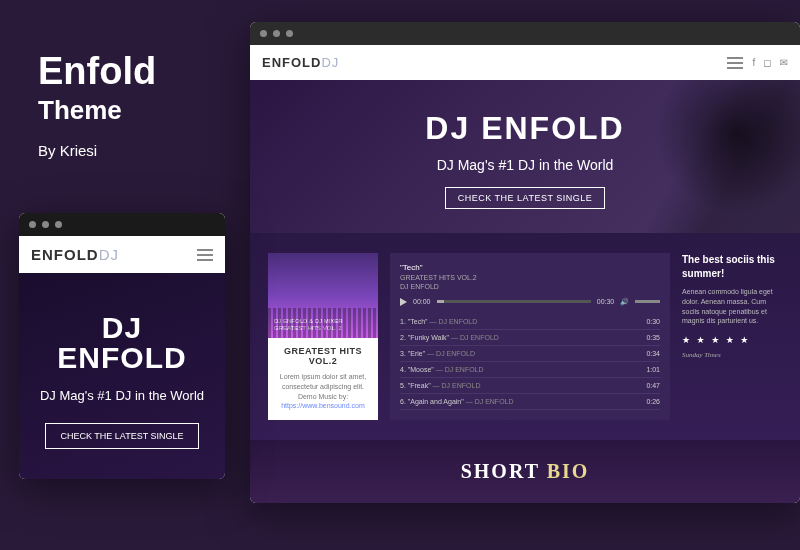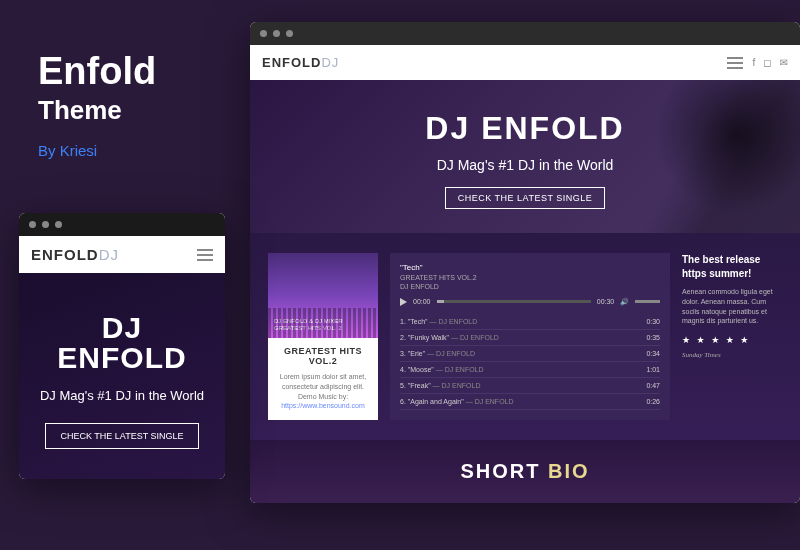--- a/index.html
+++ b/index.html
@@ -1,20 +1,20 @@
 <!DOCTYPE html>
 <html><head>
 <meta charset="utf-8">
 <style>
 * { margin: 0; padding: 0; box-sizing: border-box; }
 body { background: #2a1a3a; font-family: -apple-system, Helvetica, Arial, sans-serif; width: 800px; height: 550px; overflow: hidden; position: relative; }
 .promo { position: absolute; left: 38px; top: 50px; color: #fff; }
 .promo-title { font-size: 38px; font-weight: 700; }
 .promo-sub { font-size: 26px; font-weight: 700; margin-top: 2px; }
-.promo-by { font-size: 15px; margin-top: 16px; color: #3b82f6; }
+.promo-by { font-size: 15px; margin-top: 16px; color: #ffffff; }
 .window { position: absolute; background: #fff; border-radius: 6px; overflow: hidden; box-shadow: 0 10px 40px rgba(0,0,0,0.5); }
 .dots { display: flex; gap: 6px; padding: 8px 10px; }
 .dot { width: 7px; height: 7px; border-radius: 50%; background: #888; }
 .w-desktop { left: 250px; top: 22px; width: 550px; }
 .w-desktop .titlebar { background: #2c2c2c; }
 .w-mobile { left: 19px; top: 213px; width: 206px; }
 .w-mobile .titlebar { background: #1a1a1a; }
 .header { display: flex; align-items: center; justify-content: space-between; padding: 10px 12px; background: #fff; }
 .brand { font-weight: 700; letter-spacing: 1px; font-size: 13px; color: #333; }
 .brand .b2 { color: #aab1c8; font-weight: 400; }
@@ -46,21 +46,21 @@
 .track::after { content:''; position: absolute; left:0; top:0; bottom:0; width:5%; background:#aaa; }
 .vol { width: 25px; height: 3px; background: #888; }
 .plist { margin-top: 8px; }
 .row { display: flex; justify-content: space-between; padding: 4px 0; border-bottom: 1px solid #4a3568; font-size: 7px; color: #ccc; }
 .row .a { color: #888; }
 .review { width: 100px; font-size: 8px; line-height: 1.4; }
 .review h5 { font-size: 10px; font-weight: 700; margin-bottom: 6px; }
 .review p { color: #bbb; font-size: 7px; }
 .stars { margin-top: 8px; font-size: 9px; letter-spacing: 2px; }
 .src { margin-top: 4px; color: #aaa; font-style: italic; font-size: 7px; font-family: Georgia, serif; }
-.bio { background: linear-gradient(180deg,#2a1540 0%,#3a2050 100%); padding: 20px; text-align: center; }
+.bio { background: linear-gradient(180deg,#2a1540 0%,#3a2050 100%); padding: 20px; text-align: center; font-family: Liberation Serif, serif; }
 .bio h3 { font-size: 20px; font-weight: 800; letter-spacing: 2px; color: #fff; }
 .bio h3 .y { color: #e8d890; }
 .m-hero { background: linear-gradient(160deg,#1a0d2e 0%,#2a1545 100%); padding: 40px 12px 30px; text-align: center; color: #fff; }
 .m-title { font-size: 30px; font-weight: 800; letter-spacing: 1px; line-height: 1; }
 .m-tag { font-size: 13px; margin-top: 14px; line-height: 1.4; }
 .m-btn { display: inline-block; margin-top: 18px; padding: 7px 14px; border: 1px solid #fff; font-size: 9px; cursor: pointer; }
 </style>
 </head>
 <body>
 
@@ -148,21 +148,21 @@
             <span>5. "Freak" <span class="a">— DJ ENFOLD</span></span>
             <span>0:47</span>
           </div>
           <div class="row">
             <span>6. "Again and Again" <span class="a">— DJ ENFOLD</span></span>
             <span>0:26</span>
           </div>
         </div>
     </div>
     <div class="review">
-      <h5>The best release https summer!</h5>
+      <h5>The best sociis this summer!</h5>
       <p>Aenean commodo ligula eget dolor. Aenean massa. Cum sociis natoque penatibus et magnis dis parturient us.</p>
       <div class="stars">★ ★ ★ ★ ★</div>
       <div class="src">Sunday Times</div>
     </div>
   </div>
   <div class="bio">
     <h3><span>SHORT </span><span class="y">BIO</span></h3>
   </div>
 </div>
 

